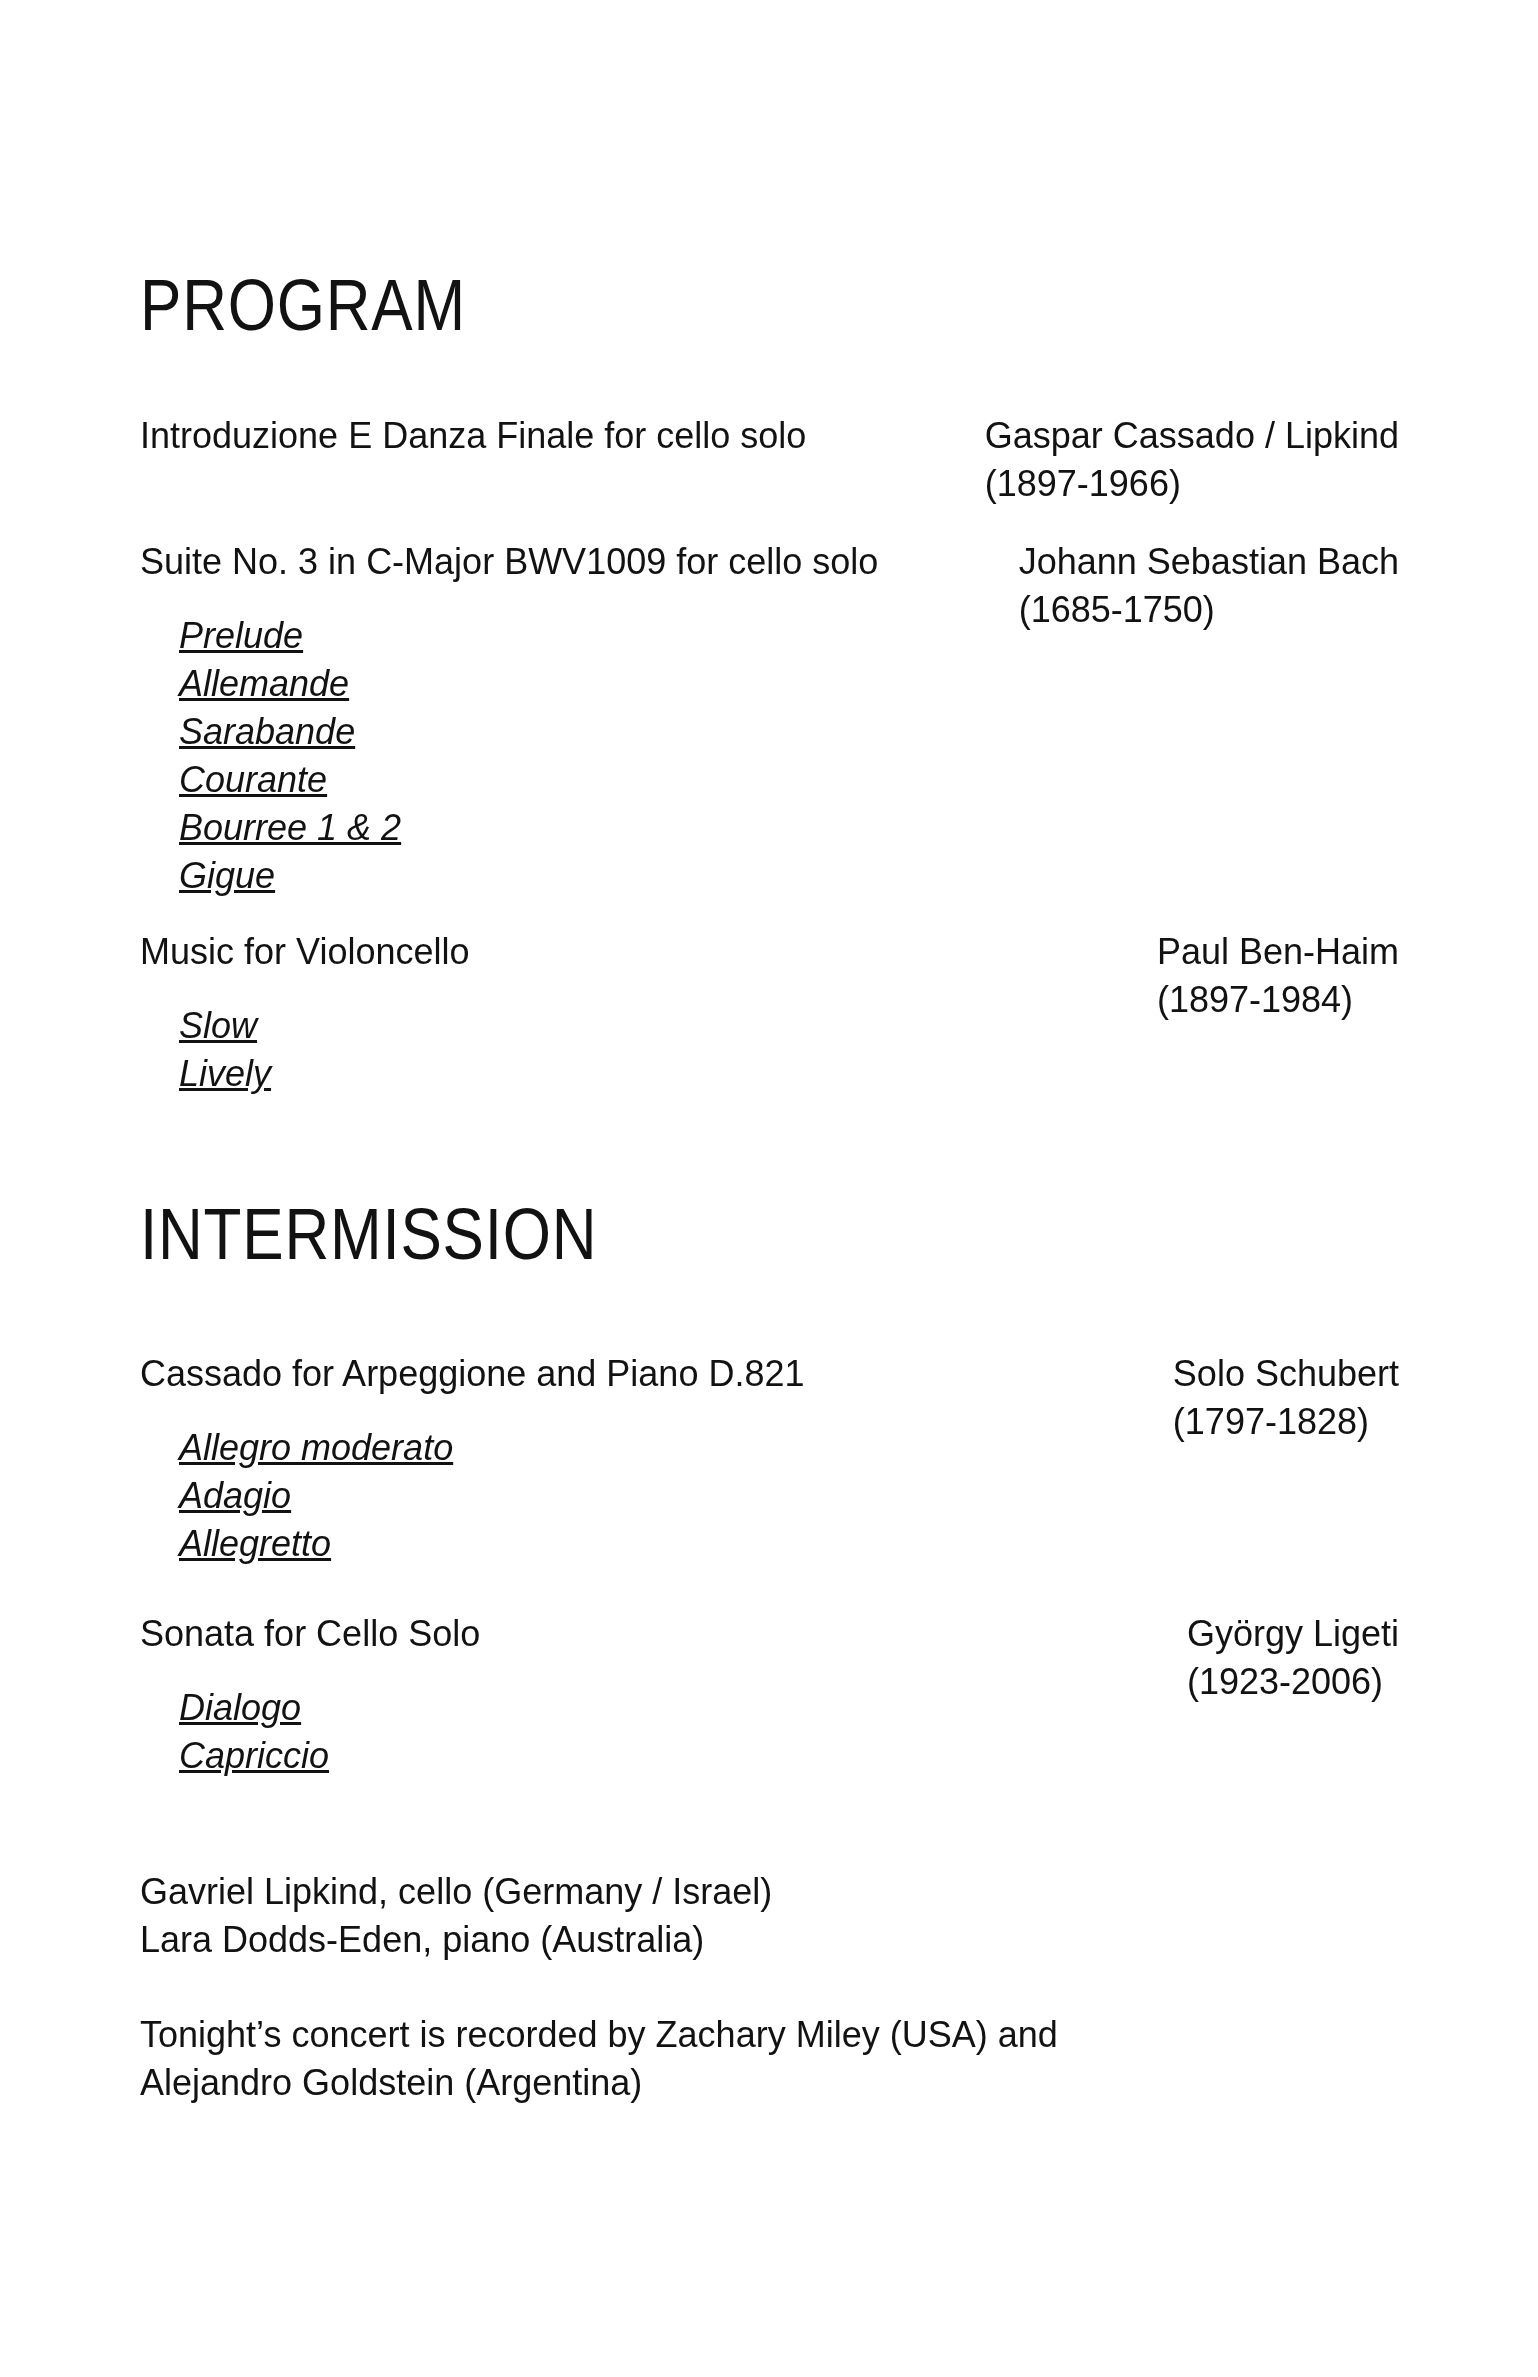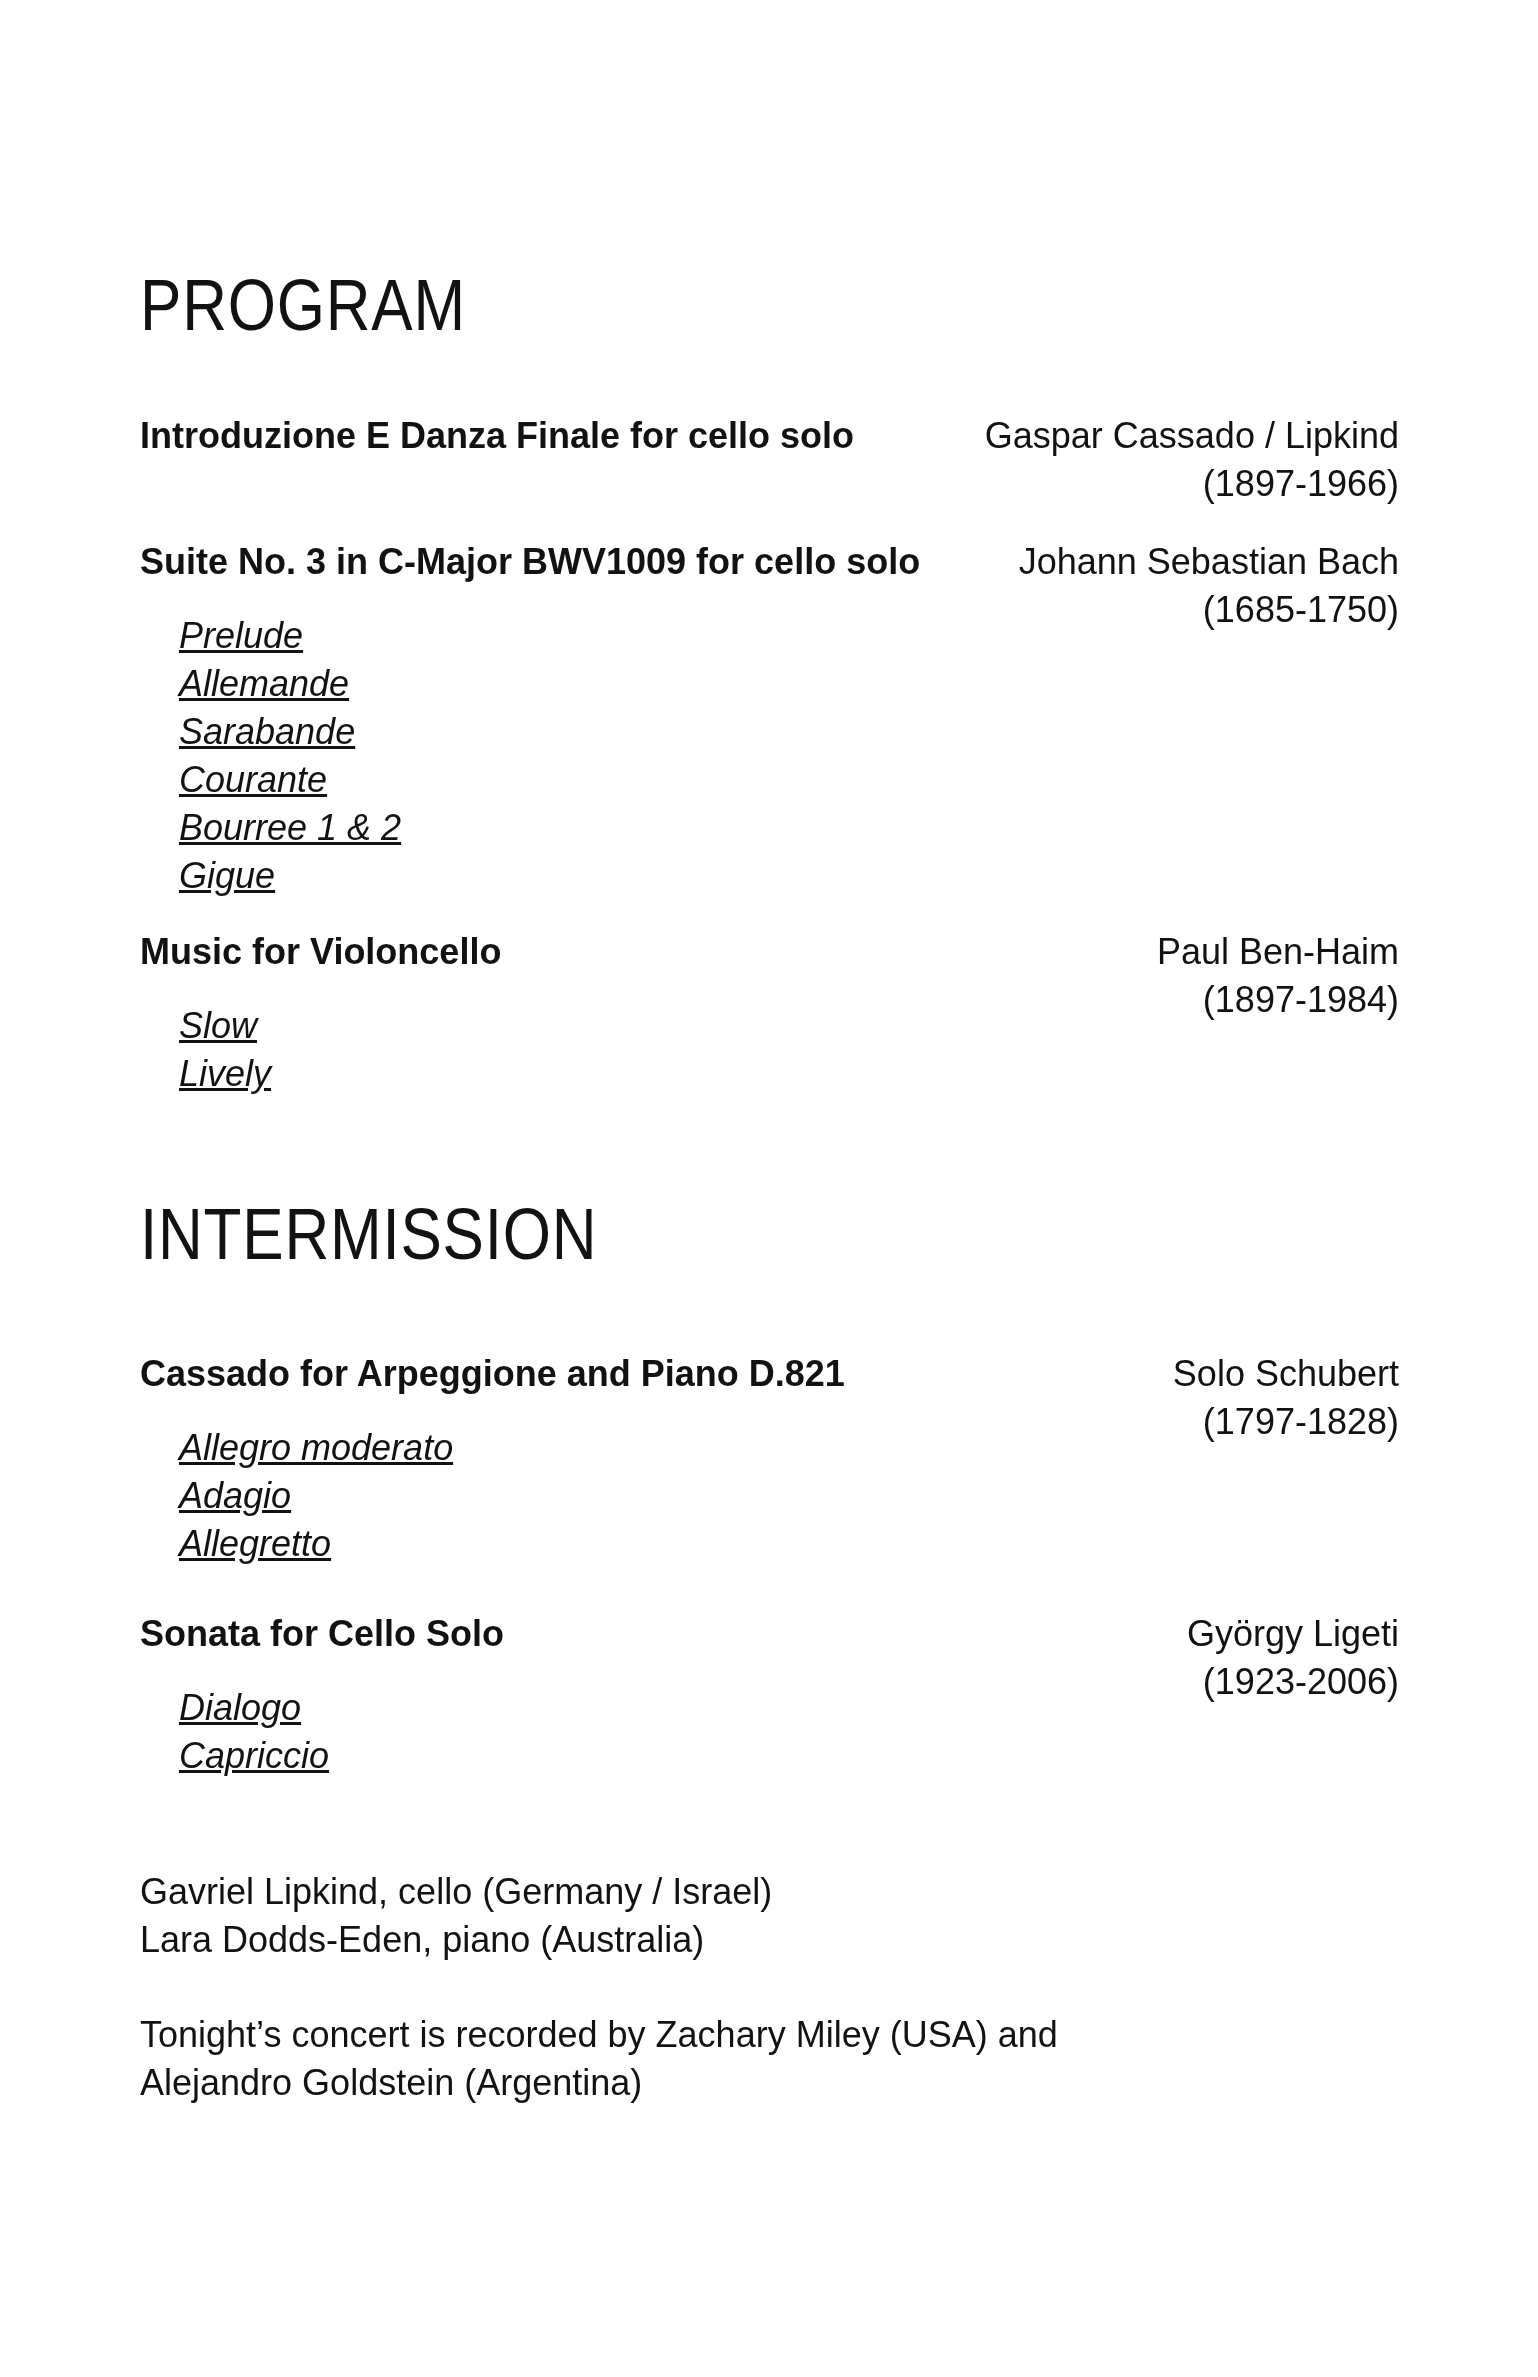--- a/index.html
+++ b/index.html
@@ -37,28 +37,28 @@
   #program-heading { margin-top: 268px; }
   #intermission-heading { margin-top: 99px; }
 
   .entry {
     position: relative;
     min-height: 97px;
   }
   .entry .piece-title {
     font-size: 36px;
     line-height: 48px;
-    font-weight: 700;
+    font-weight: 400;
     white-space: nowrap;
   }
   .composer-block {
     position: absolute;
     top: 0;
     right: 0;
-    text-align: right;
+    text-align: left;
     white-space: nowrap;
   }
   .composer-name,
   .composer-dates {
     font-size: 36px;
     line-height: 48px;
     font-weight: 400;
   }
   .composer-dates.italic { }
   .movements {

